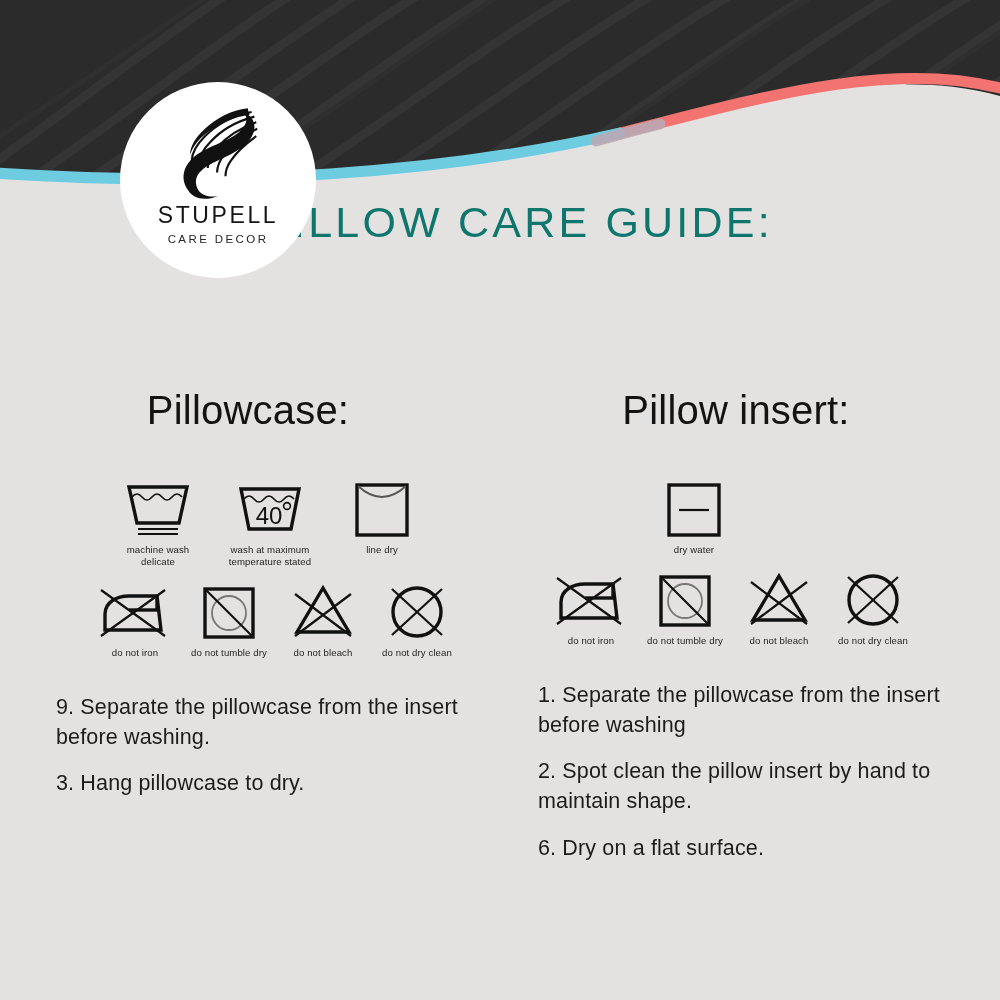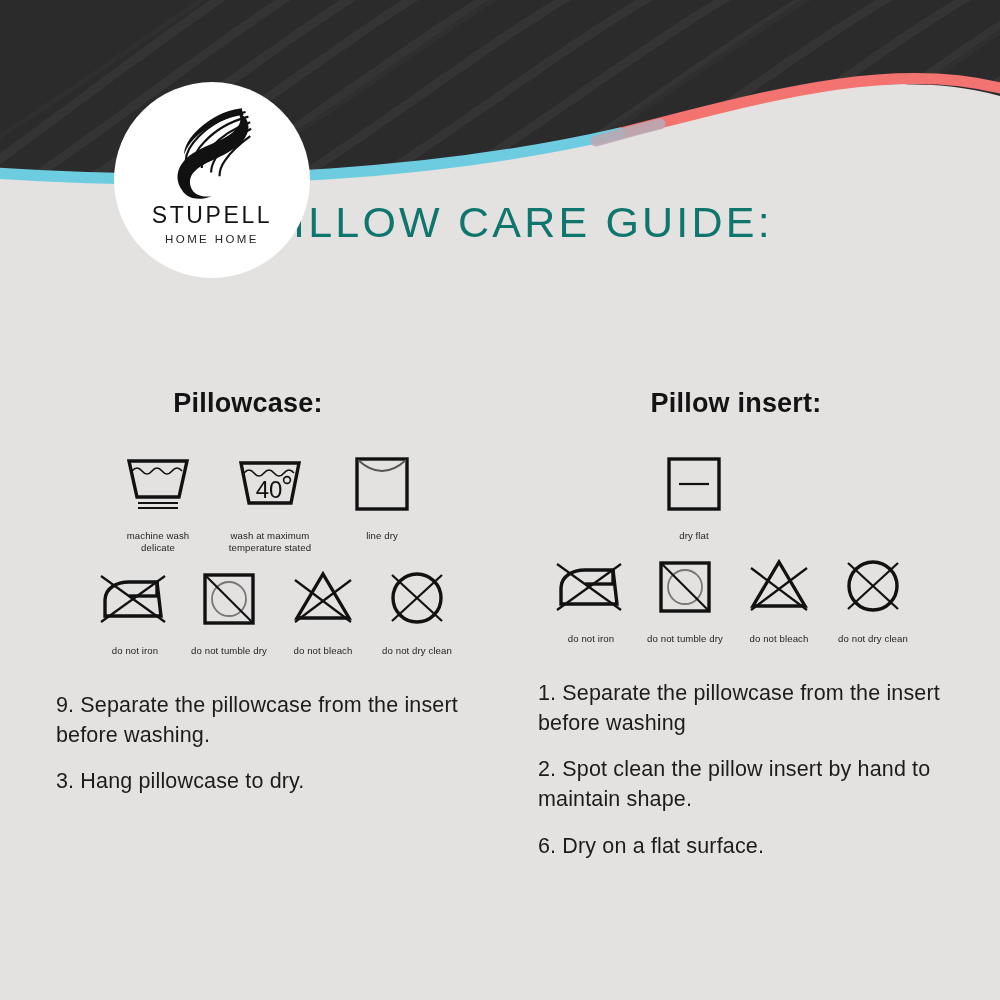--- a/index.html
+++ b/index.html
@@ -21,21 +21,21 @@
     top: 0; left: 0;
     width: 1000px;
     height: 230px;
     overflow: hidden;
   }
   #header-band svg { display: block; }
 
   
   #logo-badge {
     position: absolute;
-    left: 114px;
+    left: 120px;
     top: 82px;
     width: 196px;
     height: 196px;
     border-radius: 50%;
     background: #ffffff;
     z-index: 5;
     display: flex;
     flex-direction: column;
     align-items: center;
     justify-content: flex-start;
@@ -83,25 +83,25 @@
   
   .column {
     position: absolute;
     top: 388px;
   }
   #col-pillowcase { left: 40px;  width: 460px; }
   #col-insert     { left: 520px; width: 460px; }
 
   .col-title {
     text-align: center;
-    font-size: 27px;
+    font-size: 40px;
     color: #131313;
-    font-weight: 700;
+    font-weight: 400;
     letter-spacing: 0.2px;
-    margin: 0 0 36px 0;
+    margin: 0 0 48px 0;
   }
   #col-pillowcase .col-title { padding-right: 44px; }
   #col-insert .col-title     { padding-right: 28px; }
 
   
   .symbol-row {
     display: flex;
     justify-content: flex-start;
   }
   .symbol {
@@ -109,21 +109,21 @@
     flex-direction: column;
     align-items: center;
   }
   .symbol .glyph {
     height: 56px;
     display: flex;
     align-items: flex-end;
     justify-content: flex-start;
   }
   .symbol .caption {
-    margin-top: 19px;
+    margin-top: 7px;
     font-size: 9.6px;
     line-height: 1.25;
     color: #232323;
     text-align: center;
     letter-spacing: 0.1px;
     max-width: 96px;
   }
 
   
   #pc-row1 { padding-left: 62px; }
@@ -210,21 +210,21 @@
     <path d="M92,4 C74,6 58,15 46,26 C36,35 30,45 30,54 C33,45 40,36 50,29 C62,20 78,13 94,11 C93,9 92,6 92,4 Z" fill="#111"></path>
     <g fill="none" stroke="#111" stroke-width="2.3">
       <path d="M96,8 C76,12 58,22 46,34 C37,43 32,52 32,60"></path>
       <path d="M99,13 C80,18 63,28 52,40 C44,48 40,57 40,64"></path>
       <path d="M101,19 C84,25 69,35 59,46 C52,54 49,62 49,68"></path>
       <path d="M102,26 C88,33 75,43 67,53 C61,61 59,68 59,73"></path>
       <path d="M101,34 C90,42 80,51 74,60 C69,67 68,73 68,77"></path>
     </g>
   </svg>
   <div class="logo-word" id="logo-name">STUPELL</div>
-  <div class="logo-word" id="logo-sub">HOME HOME</div>
+  <div class="logo-word" id="logo-sub">CARE DECOR</div>
 </div>
 
 <div id="page-title">PILLOW CARE GUIDE:</div>
 
 <div class="column" id="col-pillowcase">
   <div class="col-title">Pillowcase:</div>
 
   <div class="symbol-row" id="pc-row1">
 
     <div class="symbol">
@@ -323,21 +323,21 @@
   <div class="symbol-row" id="pi-row1">
 
 
     <div class="symbol">
       <div class="glyph">
         <svg width="66" height="56" viewBox="0 0 66 56">
           <rect x="8" y="4" width="50" height="50" fill="none" stroke="#111" stroke-width="3.4"></rect>
           <line x1="18" y1="29" x2="48" y2="29" stroke="#111" stroke-width="2.2"></line>
         </svg>
       </div>
-      <div class="caption">dry flat</div>
+      <div class="caption">dry water</div>
     </div>
   </div>
 
   <div class="symbol-row" id="pi-row2">
 
     <div class="symbol">
       <div class="glyph">
         <svg width="72" height="56" viewBox="0 0 72 56">
           <path d="M6,46 L6,30 C6,18 18,12 30,12 L58,12 L62,46 Z" fill="none" stroke="#111" stroke-width="3.4"></path>
           <line x1="58" y1="12" x2="58" y2="26" stroke="#111" stroke-width="3.4"></line>

